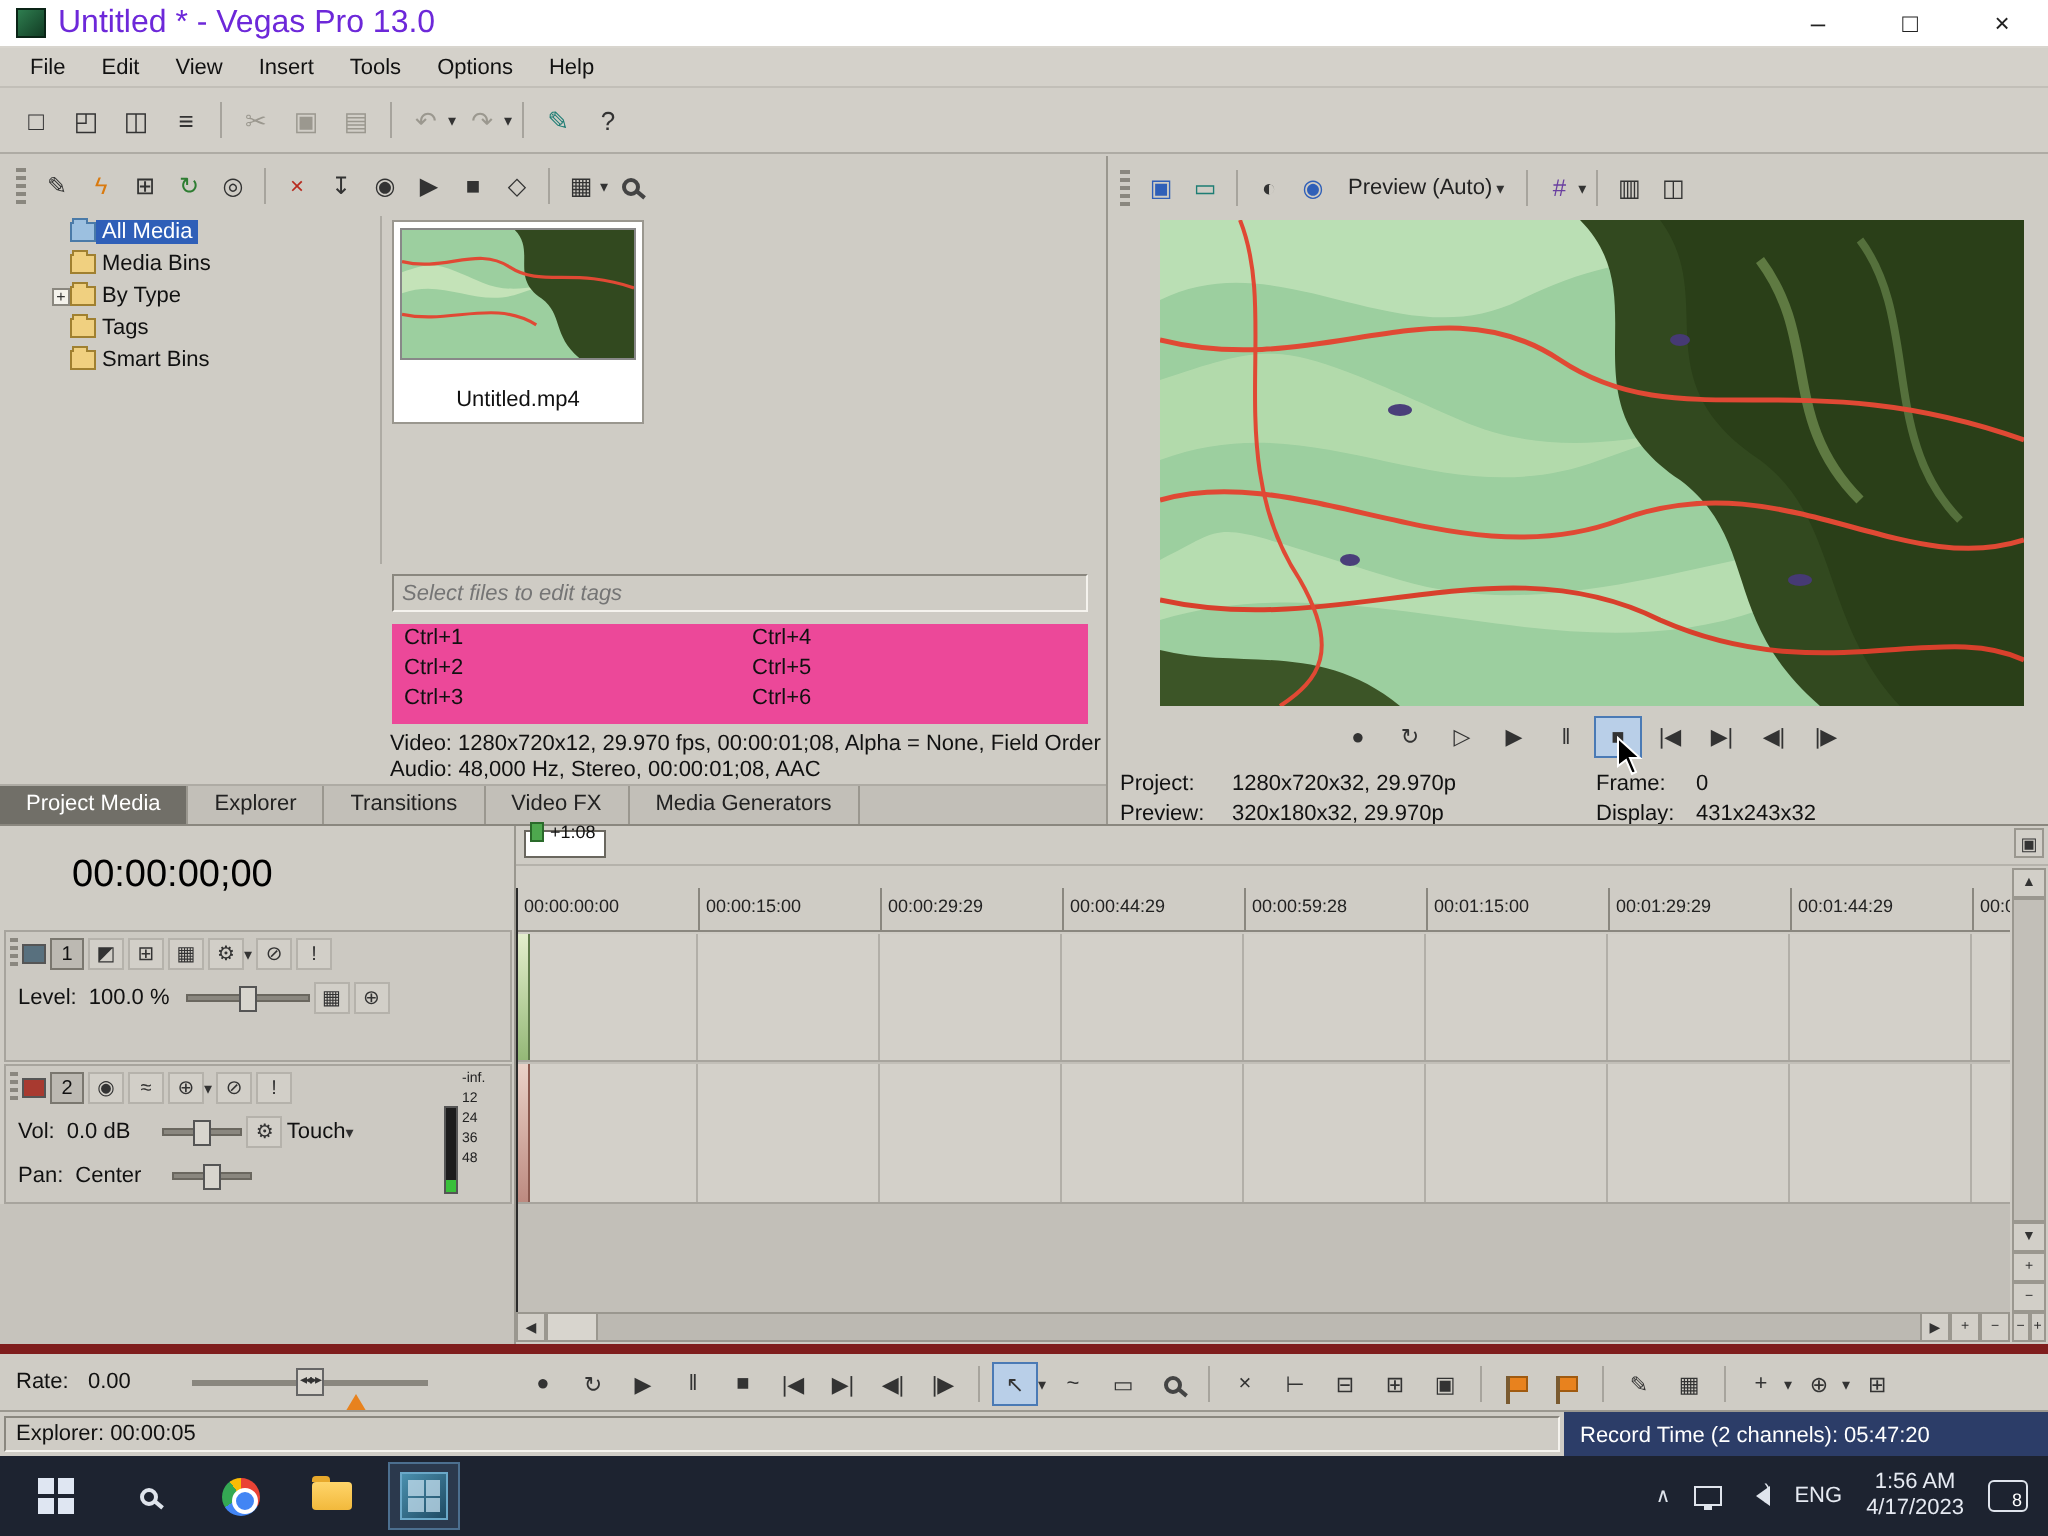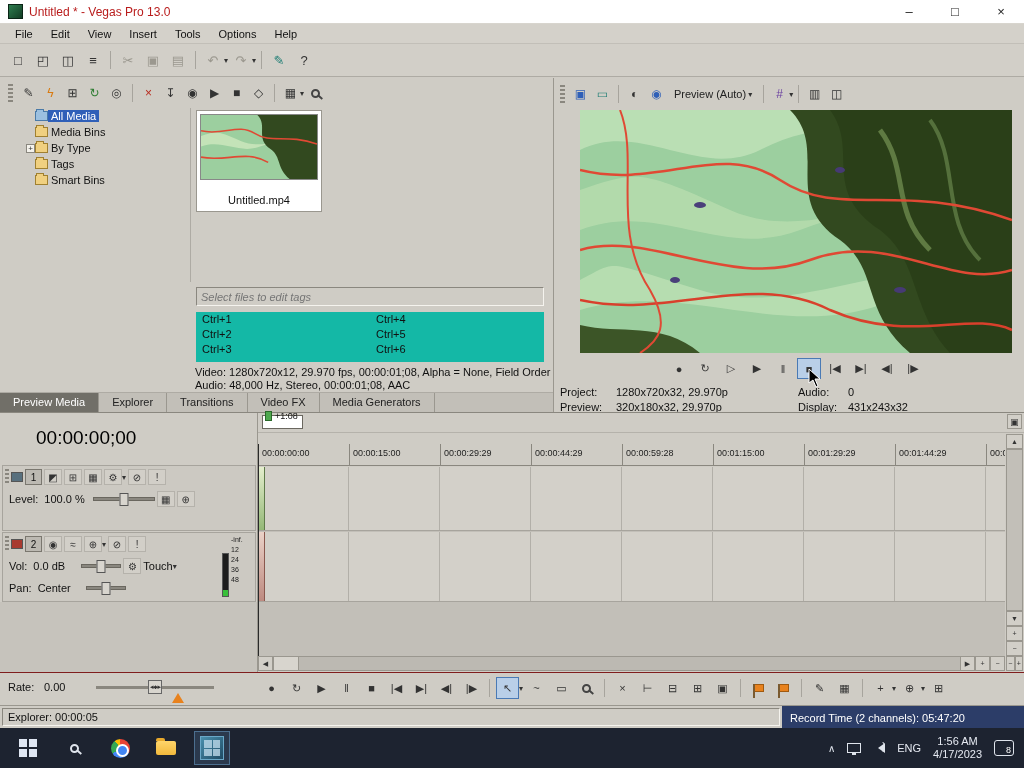--- a/index.html
+++ b/index.html
@@ -1,21 +1,21 @@
 <!DOCTYPE html>
 <html><head>
 <meta charset="utf-8">
 <style>
 *{margin:0;padding:0;box-sizing:border-box}
 html,body{background:#000}
 #screen{position:relative;width:1024px;height:768px;background:#cfccc5;font-family:"Liberation Sans",sans-serif;font-size:11px;color:#111;overflow:hidden}
 
 .titlebar{position:absolute;left:0;top:0;width:1024px;height:24px;background:#fff;border-bottom:1px solid #d8d5ce;display:flex;align-items:center}
 .app-ic{width:15px;height:15px;margin:0 6px 0 8px;background:linear-gradient(135deg,#2e7d4f,#123c24);border:1px solid #0a2416}
-.wtitle{font-size:12px;color:#b91c1c}
+.wtitle{font-size:16px;color:#6d28d9}
 .winbtns{margin-left:auto;display:flex;height:100%}
 .winbtn{width:46px;height:100%;display:flex;align-items:center;justify-content:center;font-size:13px;color:#222}
 .menubar{position:absolute;left:0;top:24px;width:1024px;height:20px;background:#d4d1ca;display:flex;align-items:center;padding-left:6px;border-bottom:1px solid #c2bfb8}
 .menu-item{padding:2px 9px}
 .toolbar{position:absolute;left:0;top:44px;width:1024px;height:33px;background:#d2cfc8;border-bottom:1px solid #aeaba4;display:flex;align-items:center;padding-left:6px;gap:1px}
 .tbtn{min-width:24px;height:24px;display:inline-flex;align-items:center;justify-content:center;font-size:13px;color:#333;border:1px solid transparent}
 .tbtn.sm{min-width:21px;height:21px;font-size:12px}
 .dis{color:#9b988f}
 .sep{width:1px;height:18px;background:#a7a49d;margin:0 4px}
 .car{font-size:8px;color:#333;margin-left:-2px}
@@ -34,21 +34,21 @@
 .fold::before{content:"";position:absolute;left:0;top:-3px;width:6px;height:2px;background:#f0d080;border:1px solid #a08030;border-bottom:none}
 .tree li:first-child .fold{background:#9cc0e0;border-color:#4a7aa8}
 .tree li:first-child .fold::before{background:#9cc0e0;border-color:#4a7aa8}
 .tlabel{padding:0 3px}
 .tree li:first-child .tlabel{background:#2f5fb8;color:#fff}
 .tree-div{position:absolute;left:190px;top:108px;width:1px;height:174px;background:#aeaba4}
 .thumb-card{position:absolute;left:196px;top:110px;width:126px;background:#fff;border:1px solid #9a978f;padding:3px;text-align:center}
 .thumb-card svg{display:block;width:118px;height:66px;border:1px solid #888}
 .thumb-name{padding-top:14px;padding-bottom:2px;font-size:11px}
 .tags-input{position:absolute;left:196px;top:287px;width:348px;height:19px;background:#cfccc5;border:1px solid;border-color:#8a877f #f5f3ee #f5f3ee #8a877f;font-family:"Liberation Sans",sans-serif;font-size:11px;font-style:italic;color:#77746c;padding:0 4px}
-.shortcut-box{position:absolute;left:196px;top:312px;width:348px;height:50px;background:#14b8a6;display:flex}
+.shortcut-box{position:absolute;left:196px;top:312px;width:348px;height:50px;background:#ec4899;display:flex}
 .scol{width:174px;padding:1px 0 0 6px}
 .scell{height:15px}
 .mp-info{position:absolute;left:195px;top:366px;width:356px;line-height:13px}
 .tabs{position:absolute;left:0;top:392px;width:553px;height:20px;display:flex;border-top:1px solid #aeaba4;background:#c2bfb8}
 .tab{padding:3px 13px 0 13px;border-right:1px solid #9a978f;background:#c2bfb8;color:#222;height:20px}
 .tabs .tab:first-child{background:#716f68;color:#fff}
 
 .pv-border{position:absolute;left:553px;top:78px;width:1px;height:334px;background:#9a978f}
 .pv-toolbar{position:absolute;left:556px;top:80px;width:468px;height:28px;display:flex;align-items:center;gap:1px}
 .pv-mode{display:inline-flex;align-items:center;gap:4px;padding:2px 6px;font-size:11px;color:#222}
@@ -96,21 +96,21 @@
 .vscroll{position:absolute;left:1006px;top:434px;width:17px;height:222px;display:flex;flex-direction:column}
 .sbtn{flex:0 0 15px;background:#d2cfc8;border:1px solid #9a978f;display:flex;align-items:center;justify-content:center;font-size:7px;color:#333}
 .vthumb{flex:1;background:#c2bfb8;border:1px solid #9a978f}
 .hscroll{position:absolute;left:258px;top:656px;width:747px;height:15px;display:flex}
 .hscroll .sbtn{flex:0 0 15px;height:15px}
 .hthumb{flex:0 0 26px;background:#d8d5ce;border:1px solid #9a978f}
 .htrack{flex:1;background:#bcb9b2;border-top:1px solid #9a978f;border-bottom:1px solid #9a978f}
 .corner{position:absolute;left:1006px;top:656px;width:17px;height:15px;display:flex}
 .corner .sbtn{flex:1;height:15px}
 
-.bottombar{position:absolute;left:0;top:672px;width:1024px;height:33px;background:#cfccc5;border-top:1px solid #7f1d1d}
+.bottombar{position:absolute;left:0;top:672px;width:1024px;height:33px;background:#cfccc5;border-top:5px solid #7f1d1d}
 .rate-lbl{position:absolute;left:8px;top:8px}
 .rate-val{position:absolute;left:44px;top:8px}
 .rate-slider{position:absolute;left:96px;top:13px;width:118px;height:3px;background:#8a877f}
 .rate-thumb{position:absolute;left:52px;top:-6px;font-size:7px;letter-spacing:-1px;color:#333;background:#d8d5ce;border:1px solid #666;padding:0 1px;line-height:12px}
 .rate-warn{position:absolute;left:172px;top:20px;width:0;height:0;border-left:6px solid transparent;border-right:6px solid transparent;border-bottom:10px solid #e8821e}
 .bt-transport{position:absolute;left:260px;top:4px;display:flex;align-items:center;gap:2px}
 .bbtn{width:23px;height:22px;display:inline-flex;align-items:center;justify-content:center;font-size:11px;color:#333;border:1px solid transparent}
 .bbtn.sel{background:#b9cfe8;border:1px solid #4a7ab5}
 .flag{position:relative;width:10px;height:8px;background:#e8821e;border:1px solid #a05a10}
 .flag::after{content:"";position:absolute;left:-2px;top:-1px;width:2px;height:14px;background:#7a5a30}
@@ -258,21 +258,21 @@
         <div class="scell">Ctrl+6</div>
     </div>
   </div>
 
   <div class="mp-info">
     <div>Video: 1280x720x12, 29.970 fps, 00:00:01;08, Alpha = None, Field Order</div>
     <div>Audio: 48,000 Hz, Stereo, 00:00:01;08, AAC</div>
   </div>
 
   <div class="tabs">
-    <span class="tab">Preview Media</span>
+    <span class="tab">Project Media</span>
       <span class="tab">Explorer</span>
       <span class="tab">Transitions</span>
       <span class="tab">Video FX</span>
       <span class="tab">Media Generators</span>
   </div>
 
   <div class="pv-border"></div>
   <div class="pv-toolbar">
     <span class="grip"></span>
     <span class="tbtn sm c-blue">▣</span>
@@ -328,21 +328,21 @@
   </div>
   <svg class="cursor" width="14" height="20" viewBox="0 0 14 20">
       <polygon points="1,1 1,15 5,12 8,19 10,18 7,11 12,11" fill="#000" stroke="#fff" stroke-width="1"></polygon>
     </svg>
 
   <div class="pv-info">
     <span style="left:0;top:0">Project:</span>
     <span style="left:56px;top:0">1280x720x32, 29.970p</span>
     <span style="left:0;top:15px">Preview:</span>
     <span style="left:56px;top:15px">320x180x32, 29.970p</span>
-    <span style="left:238px;top:0">Audio:</span>
+    <span style="left:238px;top:0">Frame:</span>
     <span style="left:288px;top:0">0</span>
     <span style="left:238px;top:15px">Display:</span>
     <span style="left:288px;top:15px">431x243x32</span>
   </div>
 
   <div class="tl-top-border"></div>
   <div class="tl-header">
     <div class="timebig">00:00:00;00</div>
 
     <div class="track t1">

